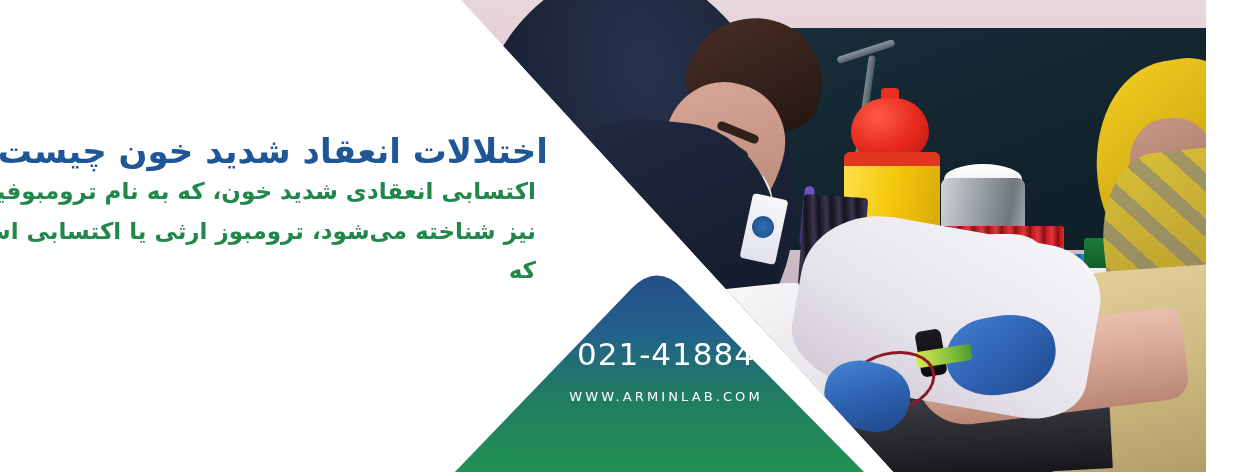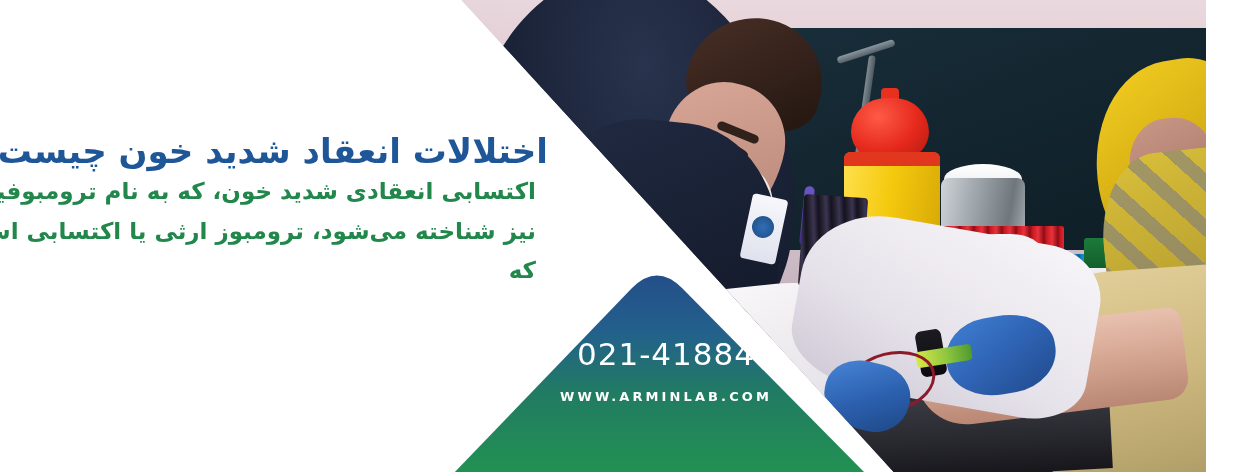--- a/index.html
+++ b/index.html
@@ -346,21 +346,21 @@
     position:absolute;left:560px;top:336px;width:300px;
     text-align:center;color:#ffffff;
   }
   #phone{
     font-size:31px;font-weight:normal;letter-spacing:1px;
     font-family:"DejaVu Sans","Liberation Sans",sans-serif;
     direction:ltr;
   }
   #website{
     margin-top:17px;
-    font-size:13px;font-weight:bold;letter-spacing:3.1px;
+    font-size:13px;font-weight:normal;letter-spacing:3.1px;
     direction:ltr;
   }
 </style>
 </head>
 <body>
 
 <div id="banner">
 
   <div id="photo-layer">
     <div class="photo-stage">

